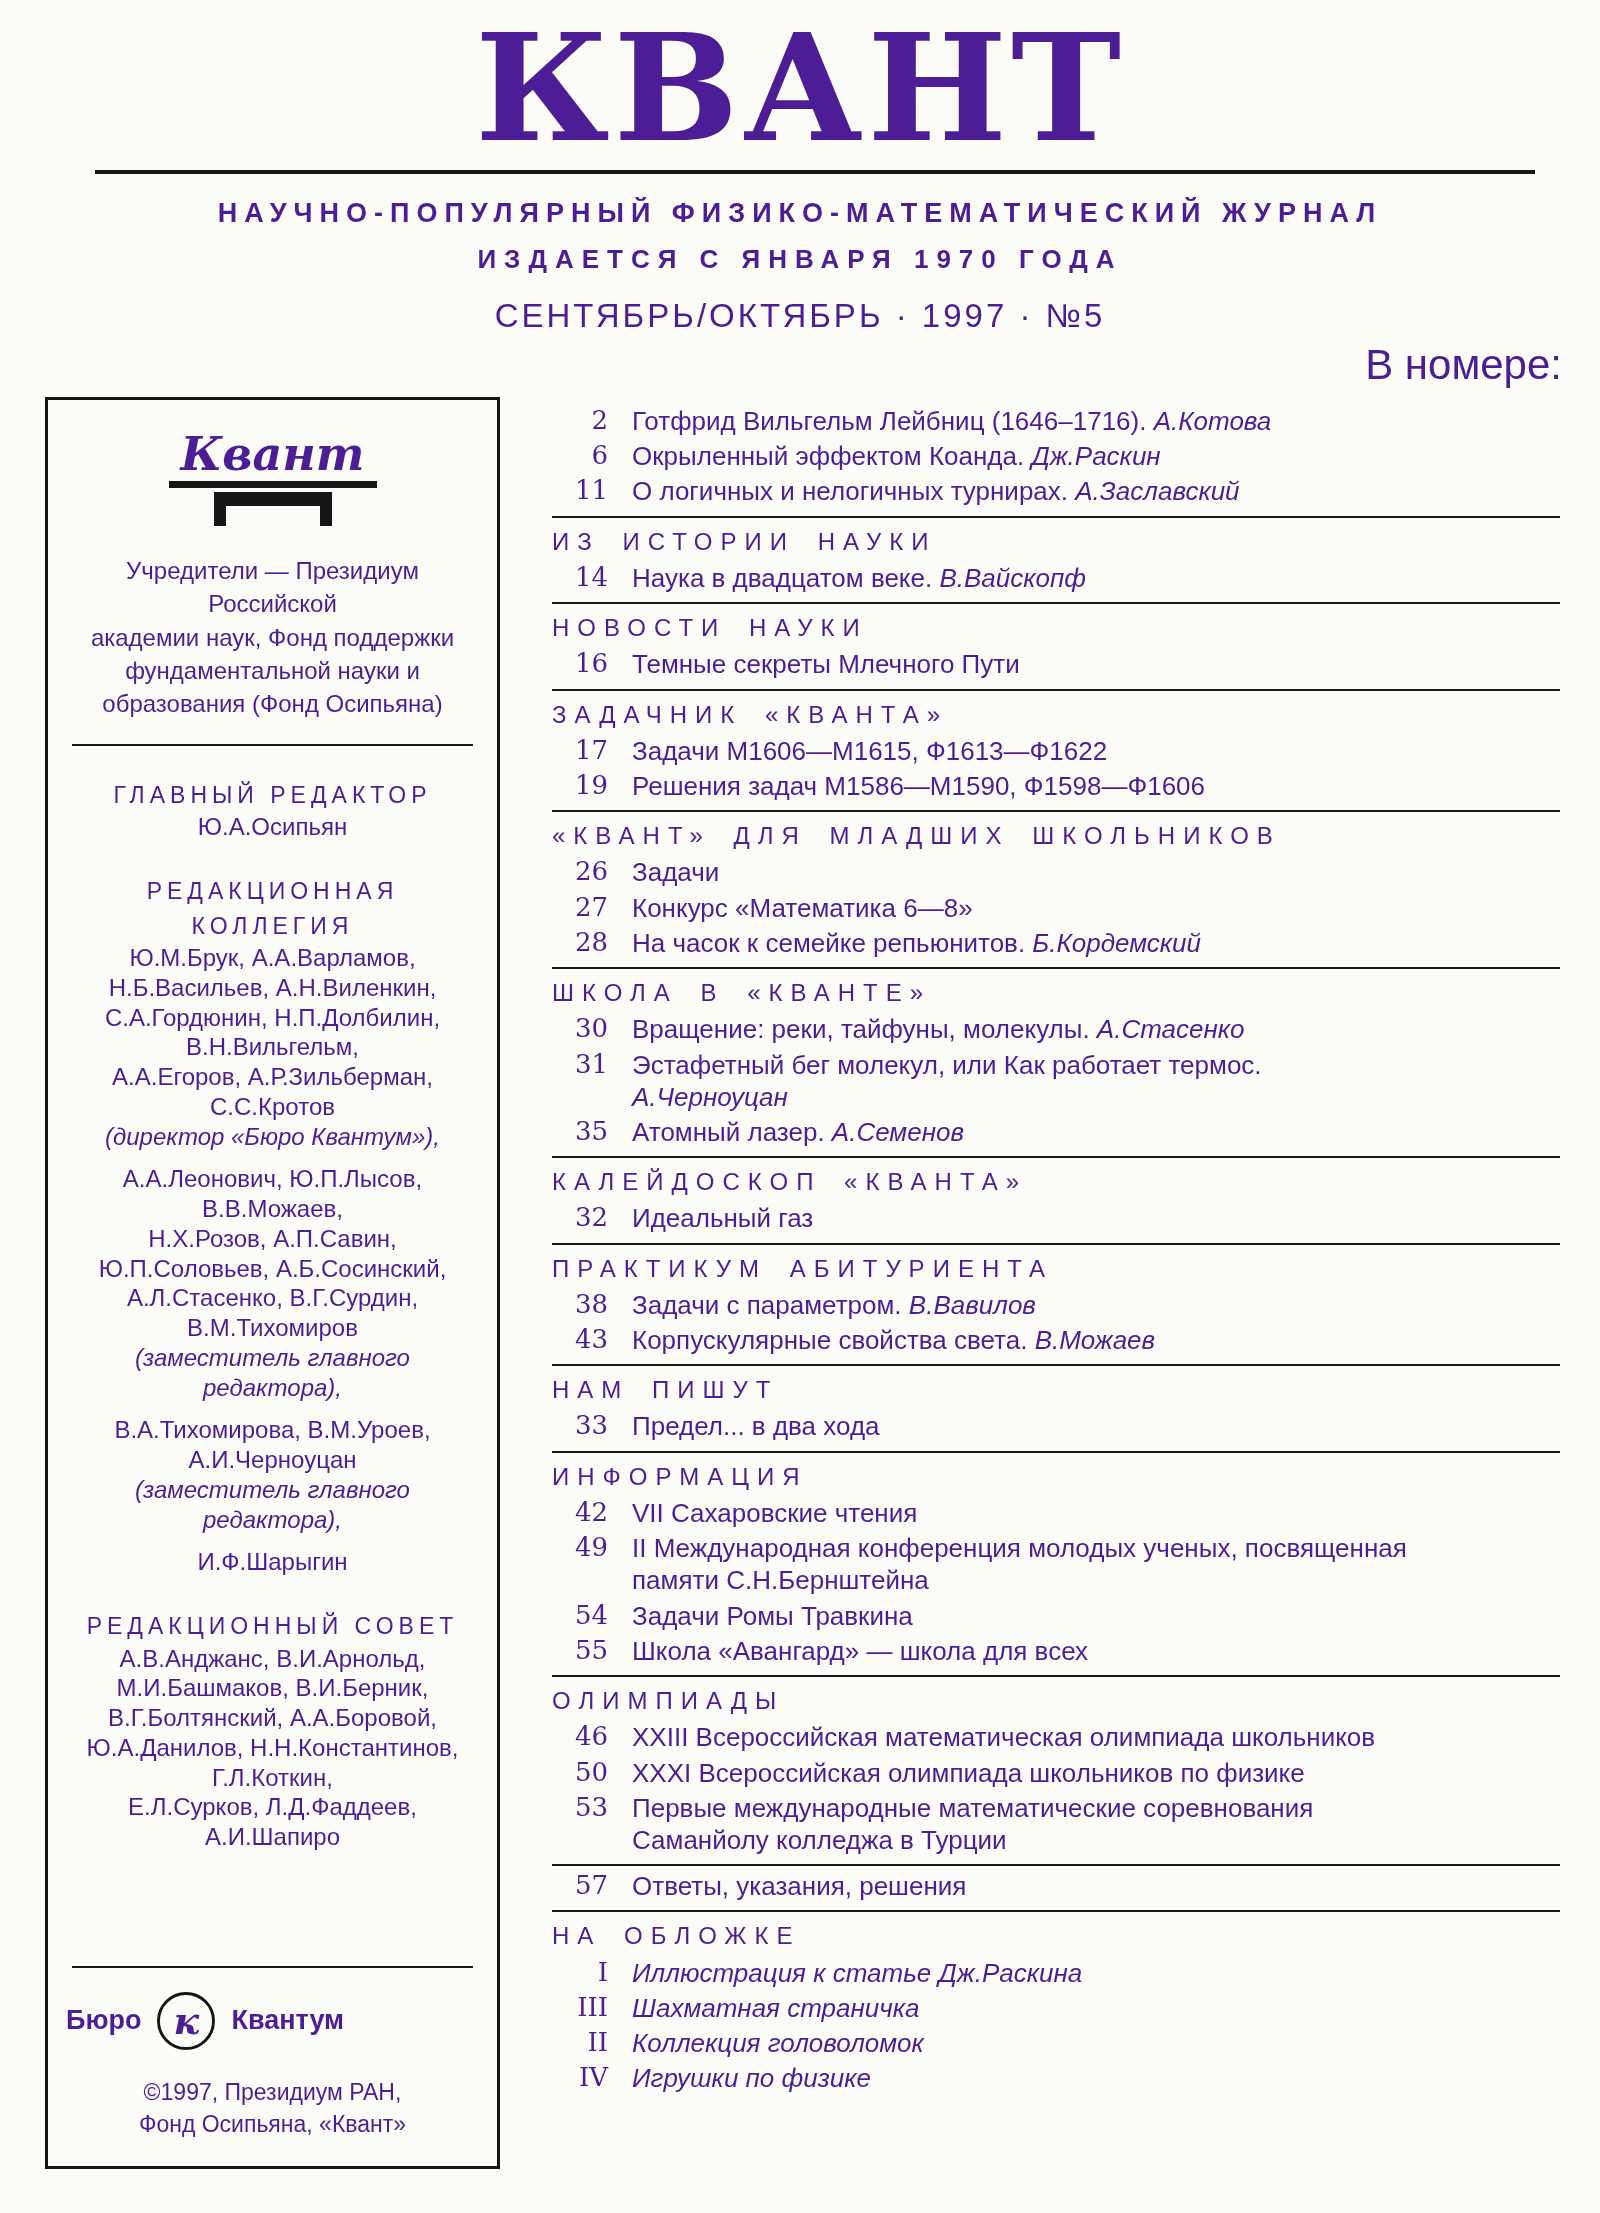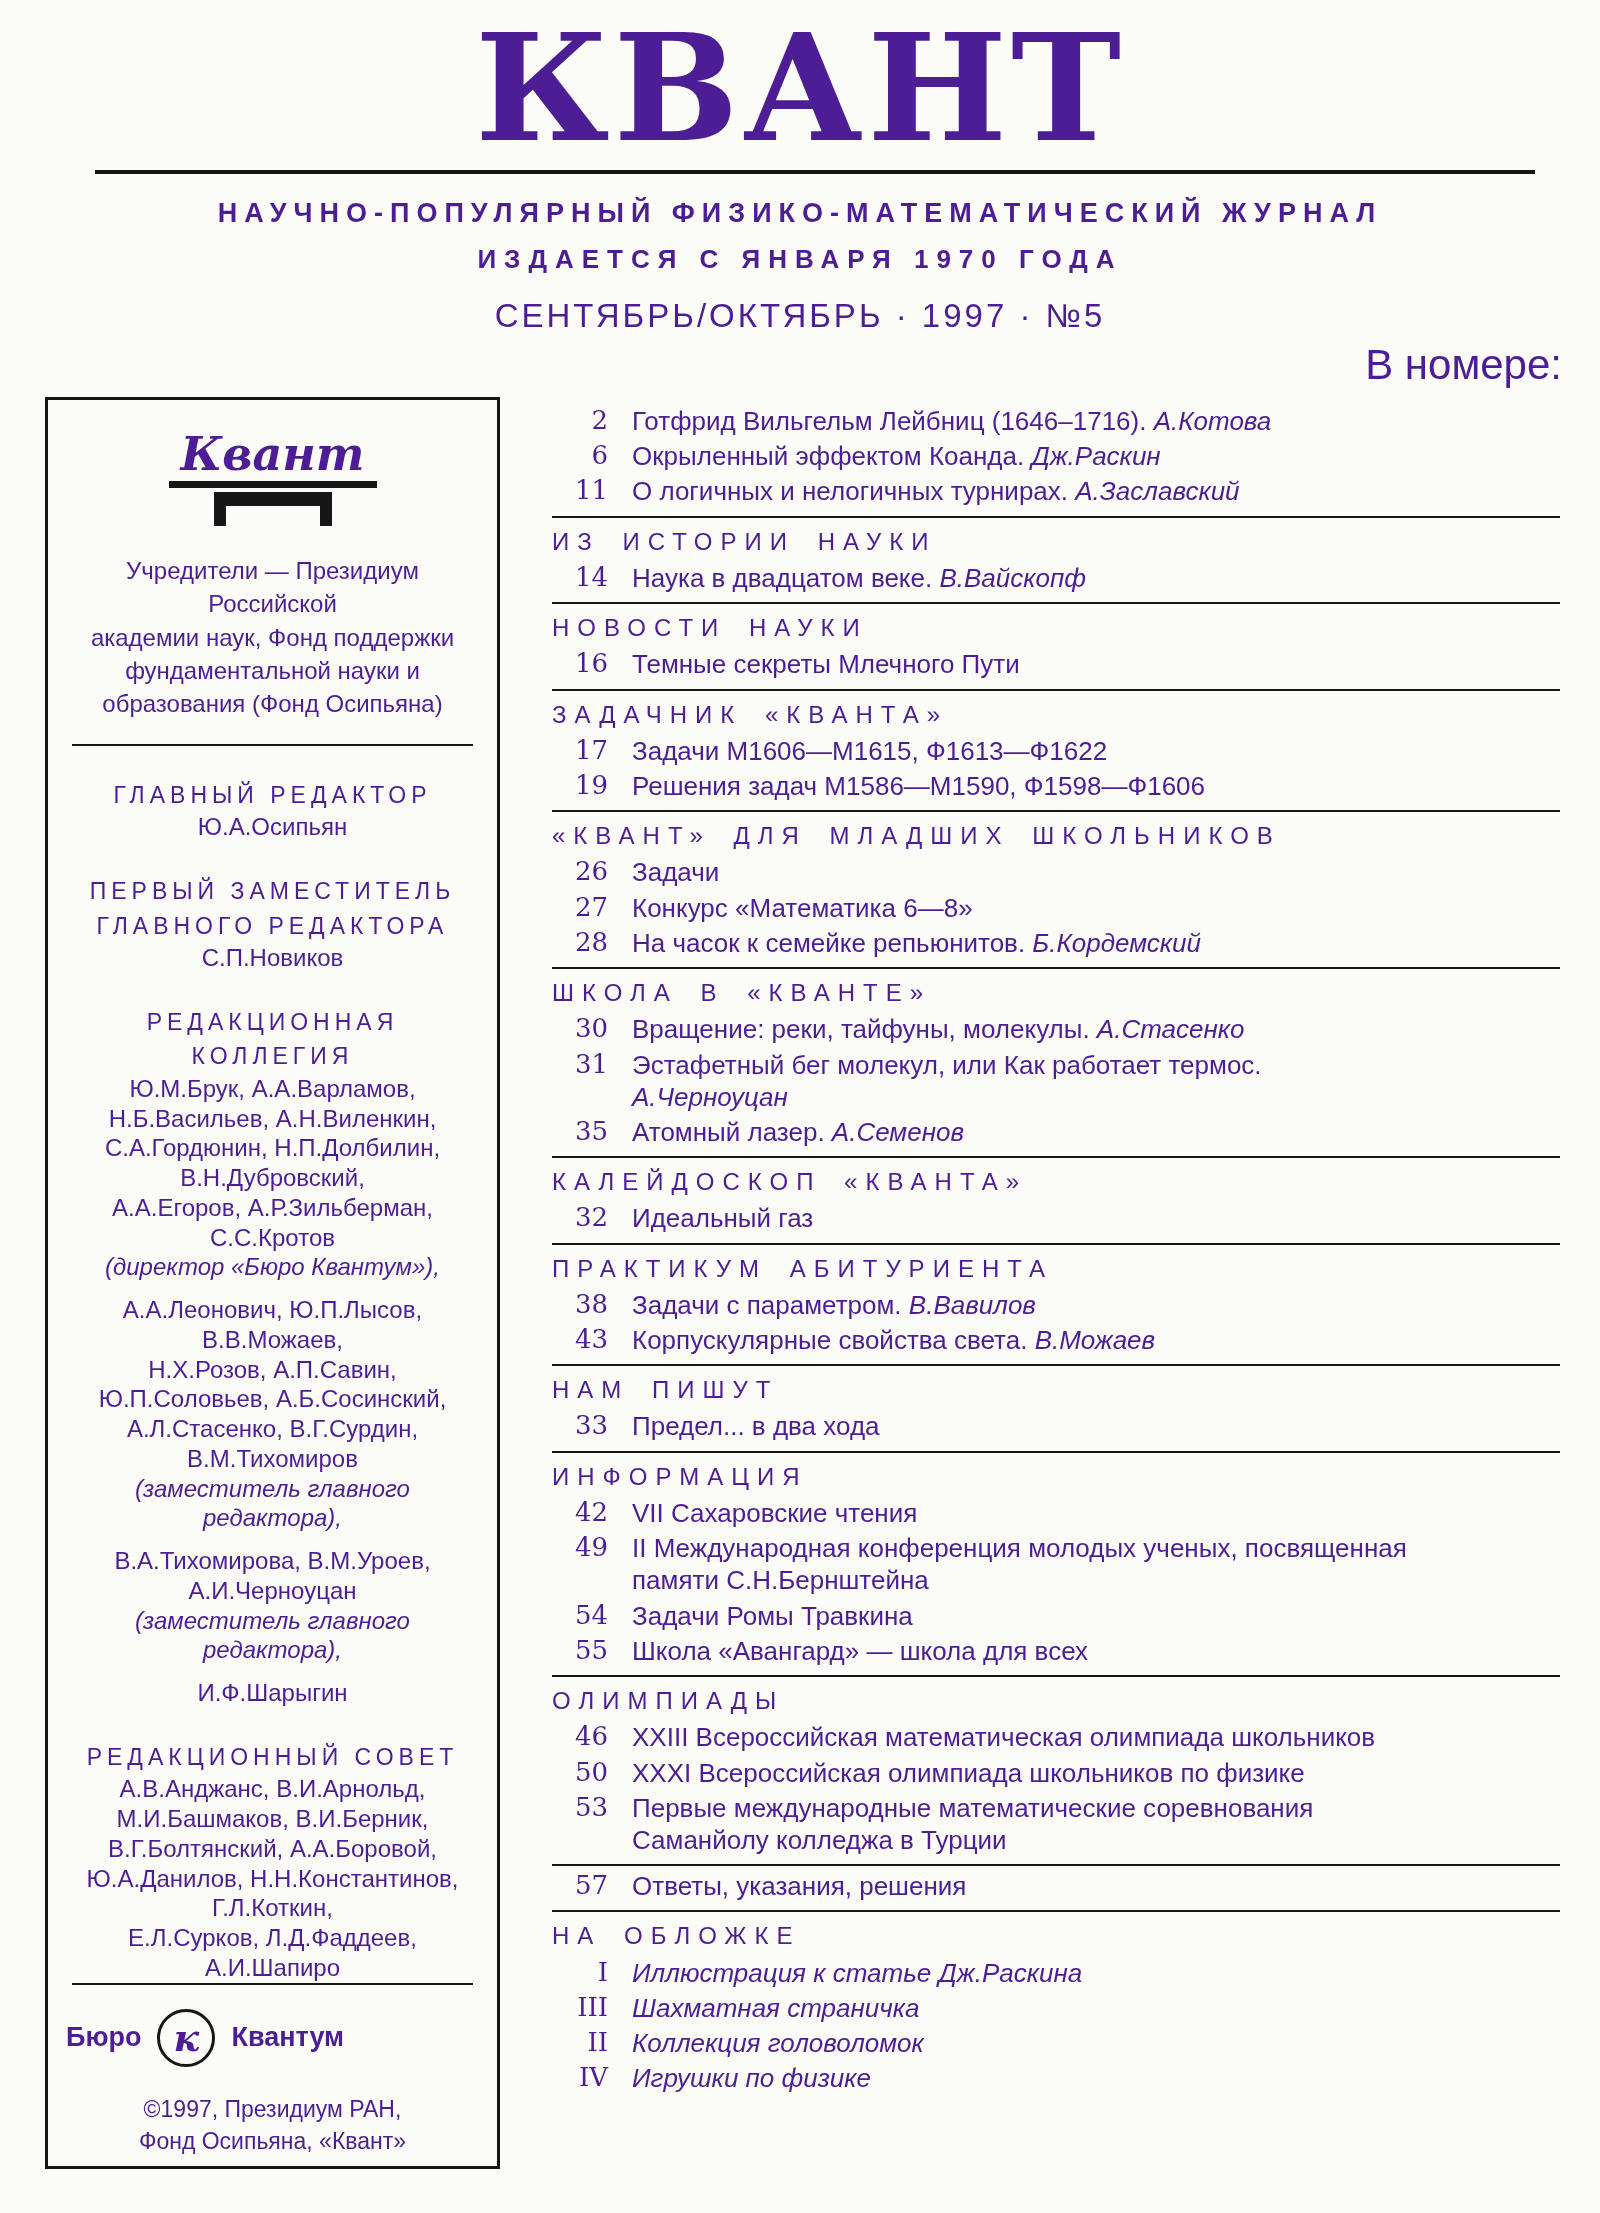--- a/index.html
+++ b/index.html
@@ -133,30 +133,25 @@
 академии наук,  Фонд поддержки
 фундаментальной науки и
 образования (Фонд Осипьяна)</div>
       <div class="sb-rule"></div>
       <div class="sb-sections">
           <div class="sb-section">
             <div class="sb-header">ГЛАВНЫЙ РЕДАКТОР</div>
             <div class="sb-member">Ю.А.Осипьян</div>
           </div>
           <div class="sb-section">
-            <div class="sb-header">ПЕРВЫЙ ЗАМЕСТИТЕЛЬ</div>
-            <div class="sb-header">ГЛАВНОГО РЕДАКТОРА</div>
-            <div class="sb-member">С.П.Новиков</div>
-          </div>
-          <div class="sb-section">
             <div class="sb-header">РЕДАКЦИОННАЯ КОЛЛЕГИЯ</div>
             <div class="sb-member">Ю.М.Брук, А.А.Варламов,</div>
             <div class="sb-member">Н.Б.Васильев, А.Н.Виленкин,</div>
             <div class="sb-member">С.А.Гордюнин, Н.П.Долбилин,</div>
-            <div class="sb-member">В.Н.Дубровский,</div>
+            <div class="sb-member">В.Н.Вильгельм,</div>
             <div class="sb-member">А.А.Егоров, А.Р.Зильберман,</div>
             <div class="sb-member">С.С.Кротов</div>
             <div class="sb-member it">(директор «Бюро Квантум»),</div>
             <div class="sb-member gap">А.А.Леонович, Ю.П.Лысов,</div>
             <div class="sb-member">В.В.Можаев,</div>
             <div class="sb-member">Н.Х.Розов, А.П.Савин,</div>
             <div class="sb-member">Ю.П.Соловьев, А.Б.Сосинский,</div>
             <div class="sb-member">А.Л.Стасенко, В.Г.Сурдин,</div>
             <div class="sb-member">В.М.Тихомиров</div>
             <div class="sb-member it">(заместитель главного редактора),</div>

